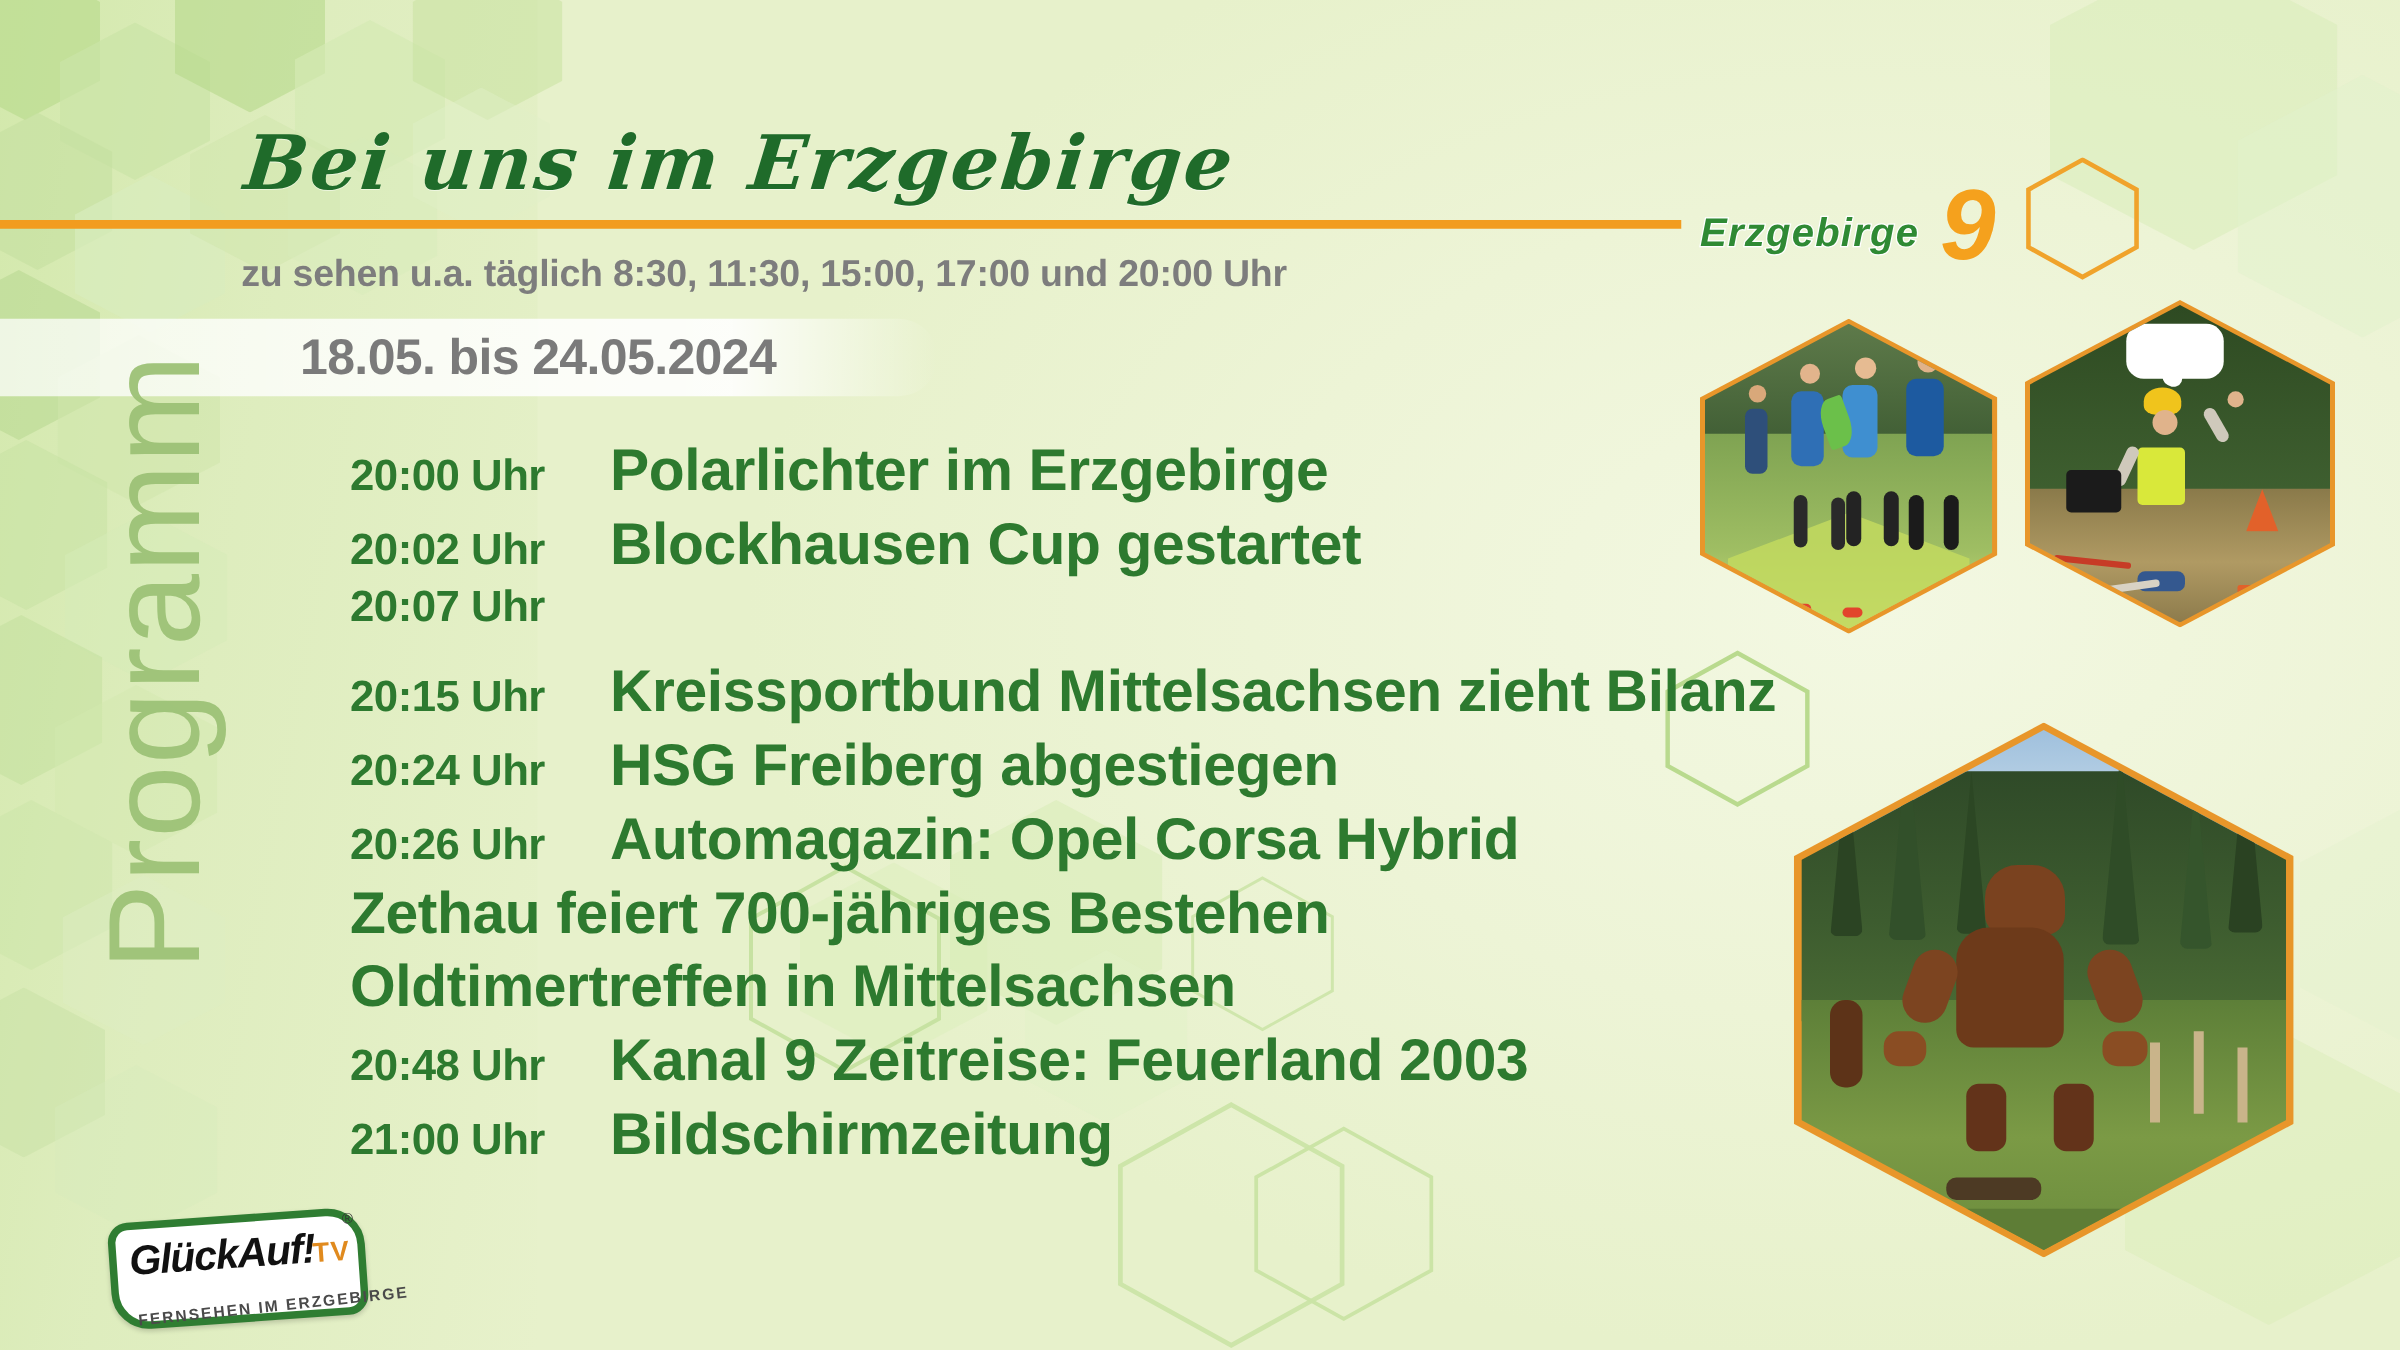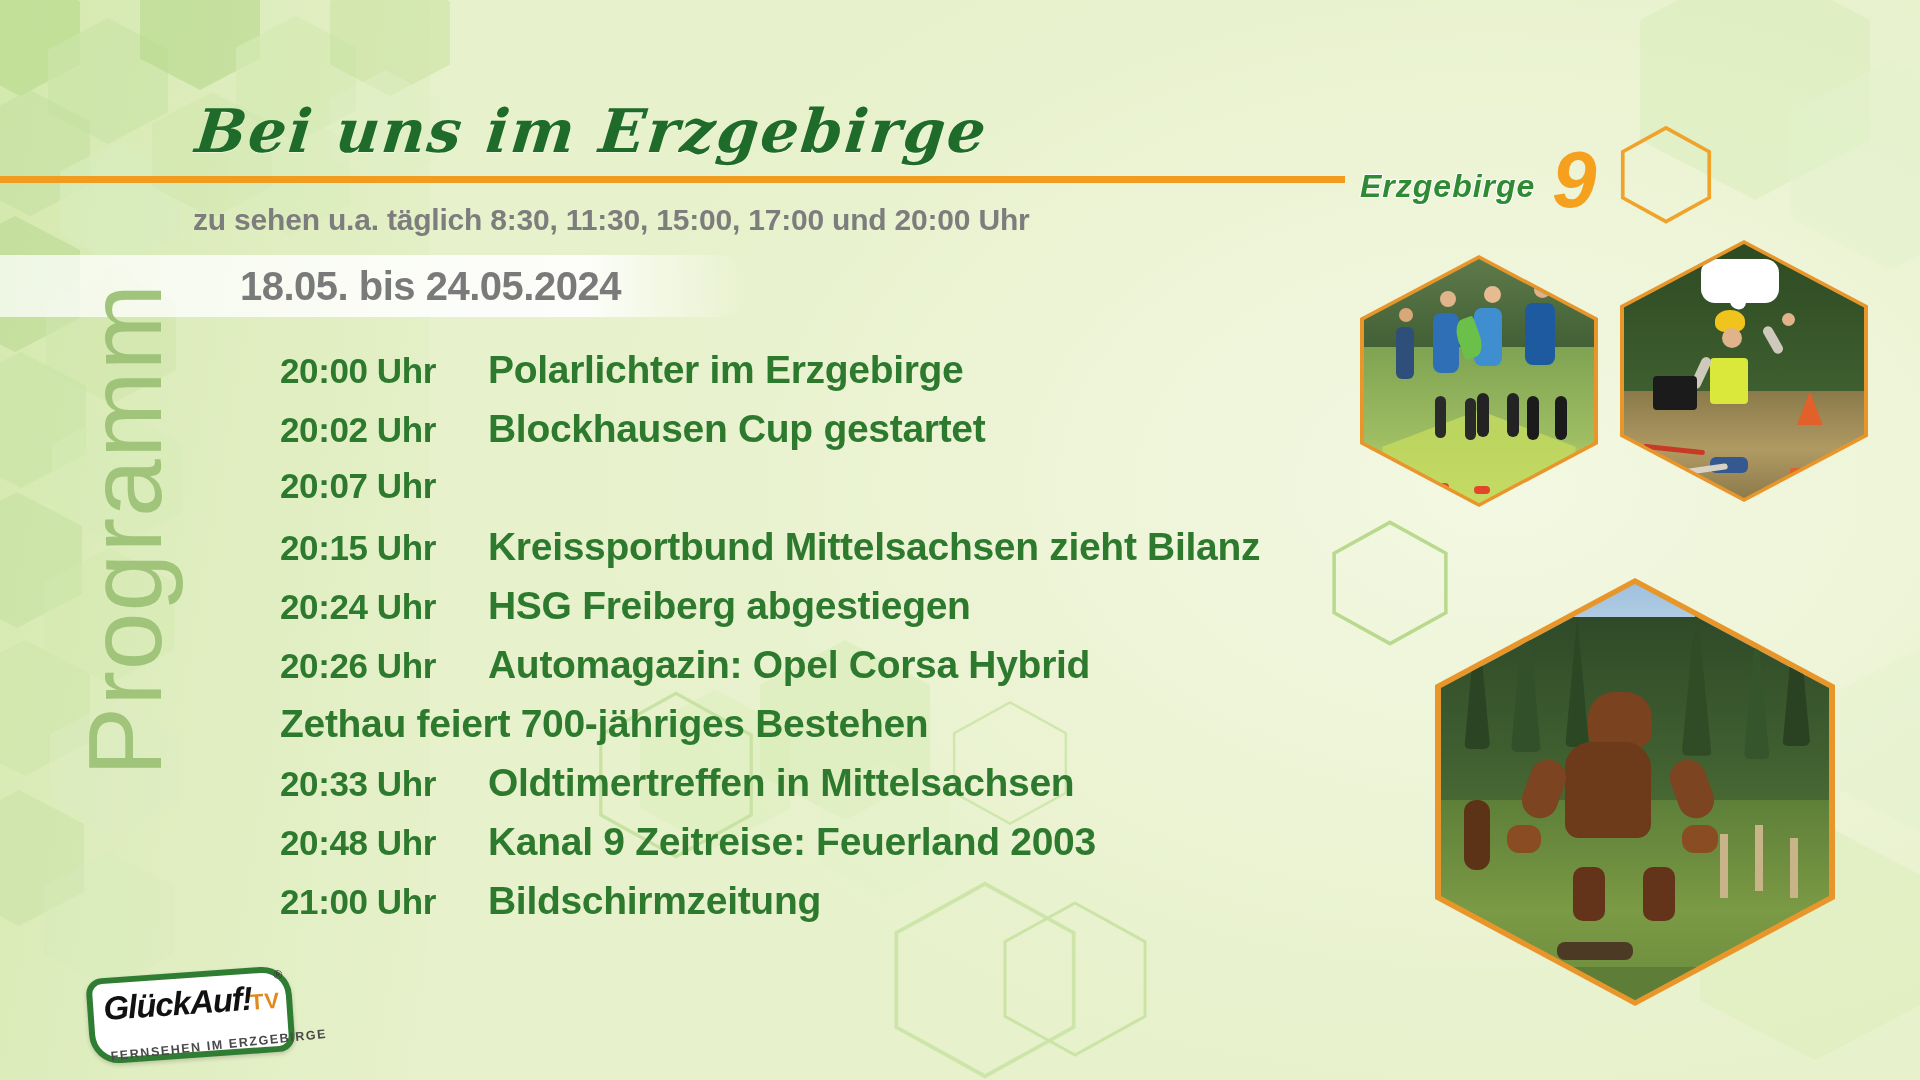--- a/index.html
+++ b/index.html
@@ -89,21 +89,21 @@
   .schedule {
     position:absolute; left:248px; top:348px;margin-left:32px;
   }
   .row { display:flex; align-items:baseline; height:59px; }
   .time {
     width:208px;
     font-size:35px; font-weight:700; color:#2d7a2f;
     letter-spacing:-.4px; white-space:nowrap;
   }
   .show {
-    font-size:39px; font-weight:700; color:#2d7a2f;
+    font-size:47px; font-weight:700; color:#2d7a2f;
     letter-spacing:-.3px; white-space:nowrap;
   }
 
   
   .kanal9 { position:absolute; left:1340px; top:118px; width:290px; height:110px; }
   .kanal-word {
     position:absolute; left:10px; top:0px;
     font-size:54px; font-weight:700; font-style:italic;
     color:#8c8c8c; letter-spacing:6px;
     -webkit-text-stroke:2px #ffffff;
@@ -294,21 +294,20 @@
       <span class="show">HSG Freiberg abgestiegen</span>
     </div>
     <div class="row">
       <span class="time">20:26 Uhr</span>
       <span class="show">Automagazin:  Opel Corsa Hybrid</span>
     </div>
     <div class="row">
       <span class="show">Zethau feiert 700-jähriges Bestehen</span>
     </div>
     <div class="row">
-      <span class="time">20:33 Uhr</span>
       <span class="show">Oldtimertreffen in Mittelsachsen</span>
     </div>
     <div class="row">
       <span class="time">20:48 Uhr</span>
       <span class="show">Kanal 9 Zeitreise:  Feuerland 2003</span>
     </div>
     <div class="row">
       <span class="time">21:00 Uhr</span>
       <span class="show">Bildschirmzeitung</span>
     </div>

